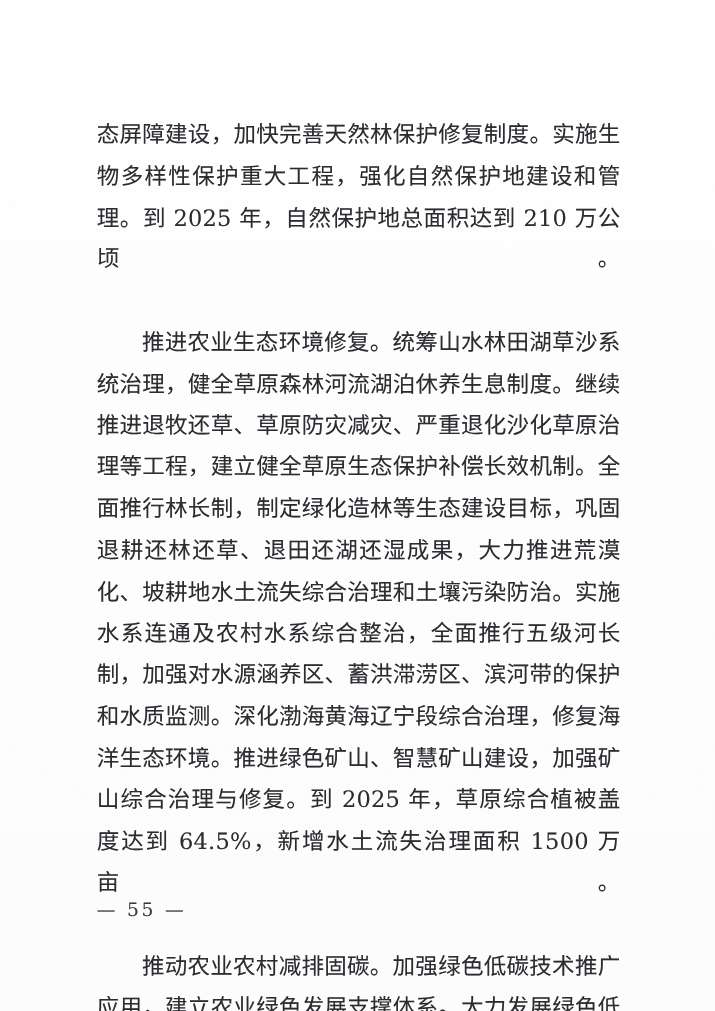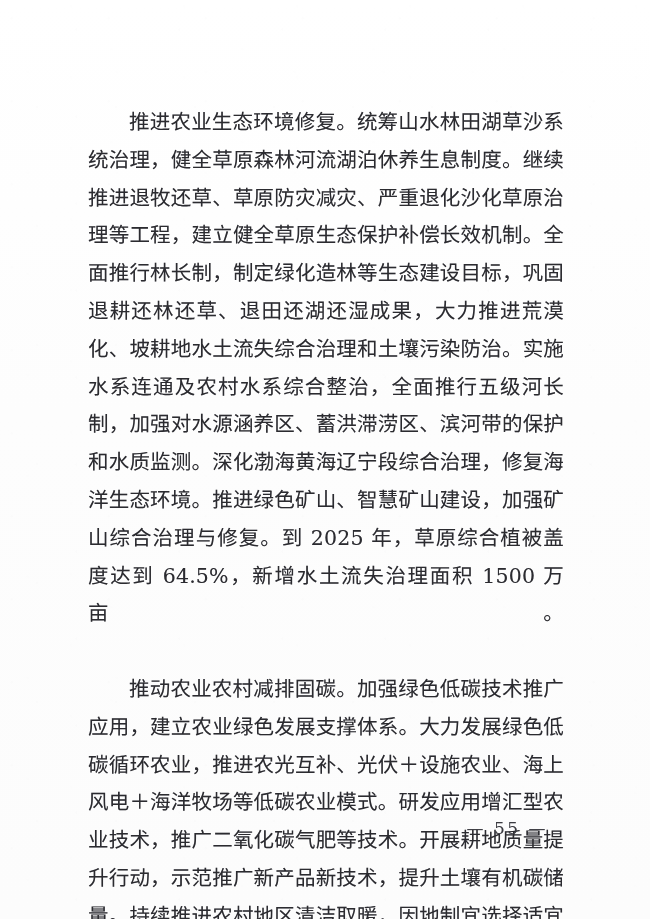--- a/index.html
+++ b/index.html
@@ -65,40 +65,40 @@
 
   
   .para::after {
     content: "";
     display: inline-block;
     width: 100%;
   }
 
   .footer {
     position: absolute;
-    left: 72px;
+    left: 88px;
     top: 818px;
     width: 476px;
-    text-align: right;
     font-family: "DejaVu Serif", "Liberation Serif", serif;
     font-size: 17px;
     color: #3a3a40;
     letter-spacing: 2.5px;
     text-shadow: 0 0 0.5px rgba(60,60,70,0.25);
   }
 </style>
 </head>
 <body>
 
 <div class="page">
 
   <div class="scan-grain"></div>
 
   <div class="text-body">
 
+    <p class="para">态屏障建设，加快完善天然林保护修复制度。实施生物多样性保护重大工程，强化自然保护地建设和管理。到 2025 年，自然保护地总面积达到 210 万公顷。</p>
 
     <p class="para indent">推进农业生态环境修复。统筹山水林田湖草沙系统治理，健全草原森林河流湖泊休养生息制度。继续推进退牧还草、草原防灾减灾、严重退化沙化草原治理等工程，建立健全草原生态保护补偿长效机制。全面推行林长制，制定绿化造林等生态建设目标，巩固退耕还林还草、退田还湖还湿成果，大力推进荒漠化、坡耕地水土流失综合治理和土壤污染防治。实施水系连通及农村水系综合整治，全面推行五级河长制，加强对水源涵养区、蓄洪滞涝区、滨河带的保护和水质监测。深化渤海黄海辽宁段综合治理，修复海洋生态环境。推进绿色矿山、智慧矿山建设，加强矿山综合治理与修复。到 2025 年，草原综合植被盖度达到 64.5%，新增水土流失治理面积 1500 万亩。</p>
 
     <p class="para indent">推动农业农村减排固碳。加强绿色低碳技术推广应用，建立农业绿色发展支撑体系。大力发展绿色低碳循环农业，推进农光互补、光伏＋设施农业、海上风电＋海洋牧场等低碳农业模式。研发应用增汇型农业技术，推广二氧化碳气肥等技术。开展耕地质量提升行动，示范推广新产品新技术，提升土壤有机碳储量。持续推进农村地区清洁取暖，因地制宜选择适宜取暖方式。发展节能低碳农业大棚。推广节能环</p>
 
   </div>
 
   <div class="footer">— 55 —</div>
 
 </div>

